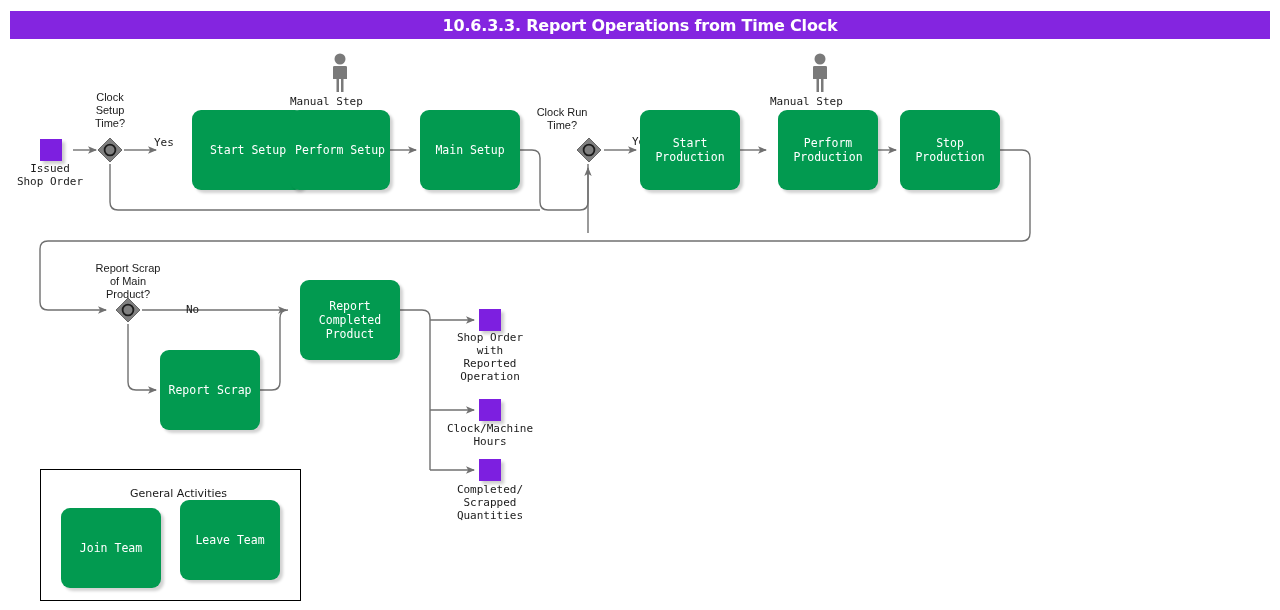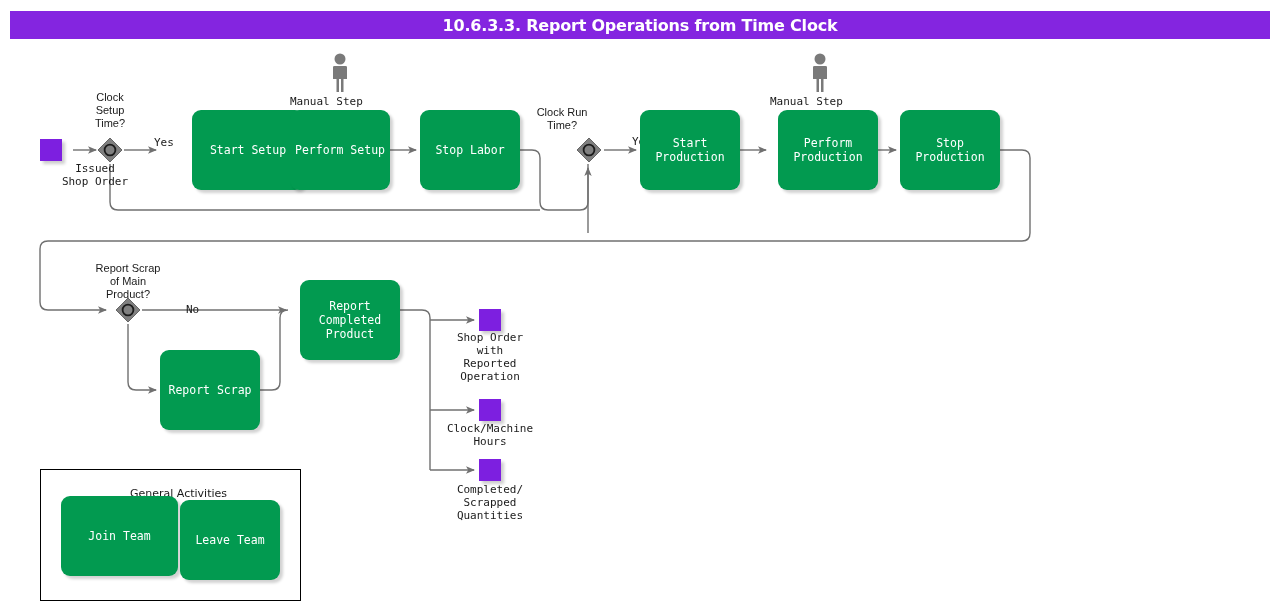--- a/index.html
+++ b/index.html
@@ -162,21 +162,21 @@
     <path d="M430,410 L474,410" marker-end="url(#arrow)"></path>
     <path d="M430,470 L474,470" marker-end="url(#arrow)"></path>
   </g>
 </svg>
 
 <div class="titlebar">
   <span>10.6.3.3. Report Operations from Time Clock</span>
 </div>
 
 <div class="dataobj" style="left:40px; top:139px;"></div>
-<div class="dlabel" style="left:0px; top:162px; width:100px;margin-left:45px;">Issued
+<div class="dlabel" style="left:0px; top:162px; width:100px;">Issued
 Shop Order</div>
 
 <div class="glabel" style="left:70px; top:91px; width:80px;">Clock
 Setup
 Time?</div>
 <div class="gateway" style="left:97px; top:137px;">
   <svg width="26" height="26" viewBox="0 0 26 26">
     <path d="M13,1 L25,13 L13,25 L1,13 Z" fill="#808080" stroke="#666666" stroke-width="1"></path>
     <circle cx="13" cy="13" r="5.4" fill="#808080" stroke="#1a1a1a" stroke-width="1.8"></circle>
   </svg>
@@ -186,21 +186,21 @@
 <div class="person" style="left:327px; top:52px;">
   <svg width="26" height="42" viewBox="0 0 26 42">
     <circle cx="13" cy="7" r="5.5" fill="#7a7a7a"></circle>
     <path d="M6,15 Q6,14 7.5,14 L18.5,14 Q20,14 20,15 L20,27 L16.5,27 L16.5,40 L14,40 L14,27 L12,27 L12,40 L9.5,40 L9.5,27 L6,27 Z" fill="#7a7a7a"></path>
   </svg>
 </div>
 <div class="mlabel" style="left:290px; top:95px; width:100px;">Manual Step</div>
 
 <div class="task" style="left:160px; top:110px; width:112px; height:80px;margin-left:32px;">Start Setup</div>
 <div class="task" style="left:290px; top:110px; width:100px; height:80px;">Perform Setup</div>
-<div class="task" style="left:420px; top:110px; width:100px; height:80px;">Stop Labor</div>
+<div class="task" style="left:420px; top:110px; width:100px; height:80px;">Main Setup</div>
 
 <div class="glabel" style="left:522px; top:106px; width:80px;">Clock Run
 Time?</div>
 <div class="gateway" style="left:576px; top:137px;">
   <svg width="26" height="26" viewBox="0 0 26 26">
     <path d="M13,1 L25,13 L13,25 L1,13 Z" fill="#808080" stroke="#666666" stroke-width="1"></path>
     <circle cx="13" cy="13" r="5.4" fill="#808080" stroke="#1a1a1a" stroke-width="1.8"></circle>
   </svg>
 </div>
 <div class="flowlabel" style="left:604px; top:135px;">Yes</div>
@@ -245,14 +245,14 @@
 Hours</div>
 
 <div class="dataobj" style="left:479px; top:459px;"></div>
 <div class="dlabel" style="left:430px; top:483px; width:120px;">Completed/
 Scrapped
 Quantities</div>
 
 <div class="groupbox" style="left:40px; top:469px; width:261px; height:132px;">
   <div class="grouptitle" style="left:8px; top:17px;">General Activities</div>
 </div>
-<div class="task" style="left:61px; top:496px; width:117px; height:80px;">Join Team</div>
+<div class="task" style="left:61px; top:508px; width:100px; height:80px;">Join Team</div>
 <div class="task" style="left:180px; top:500px; width:100px; height:80px;">Leave Team</div>
 
 </body></html>

